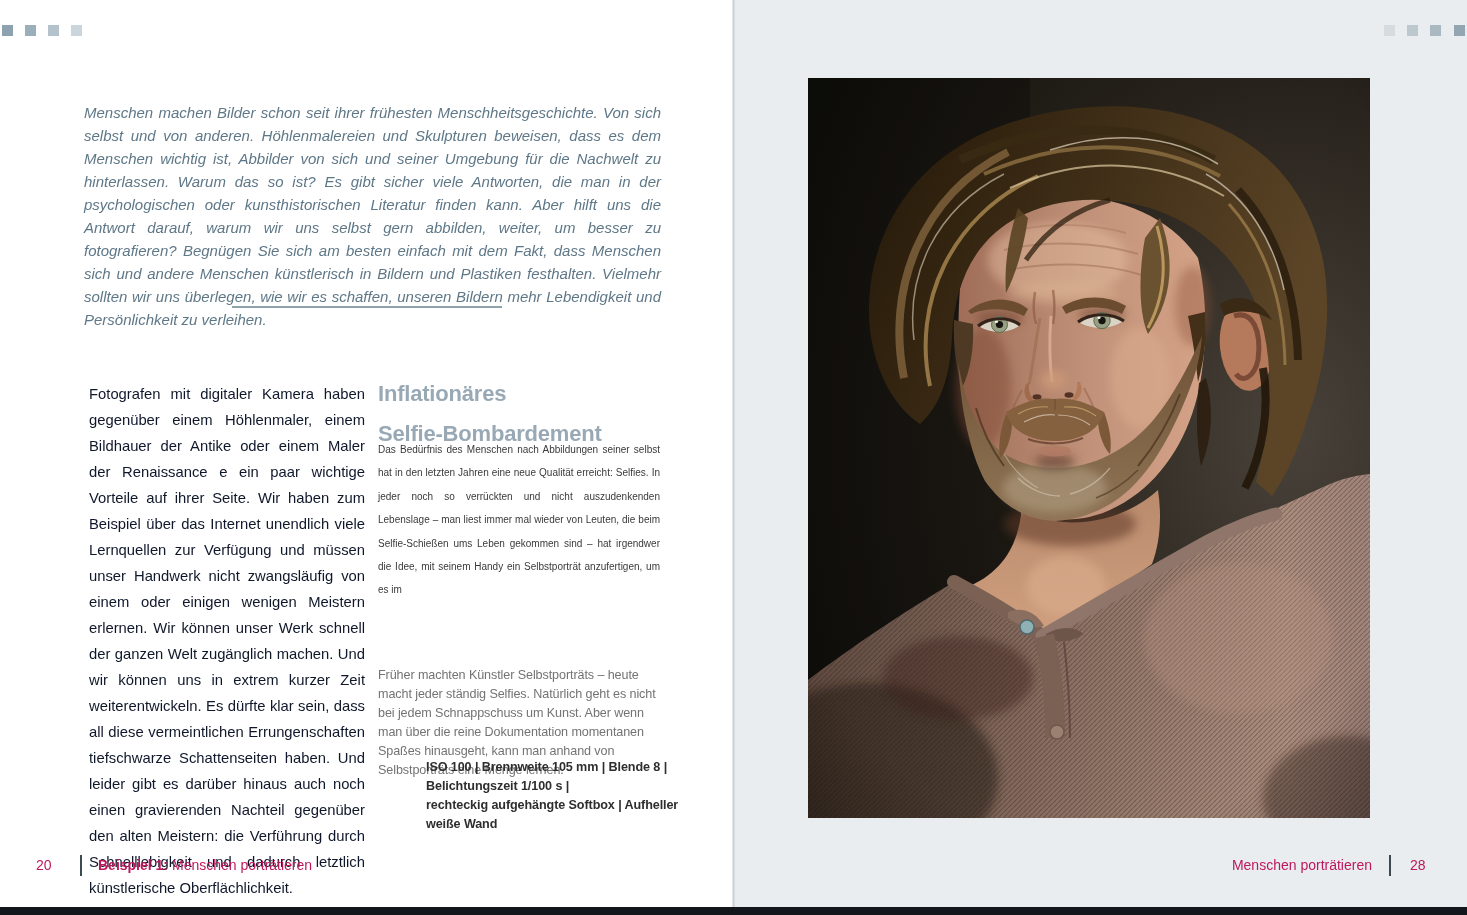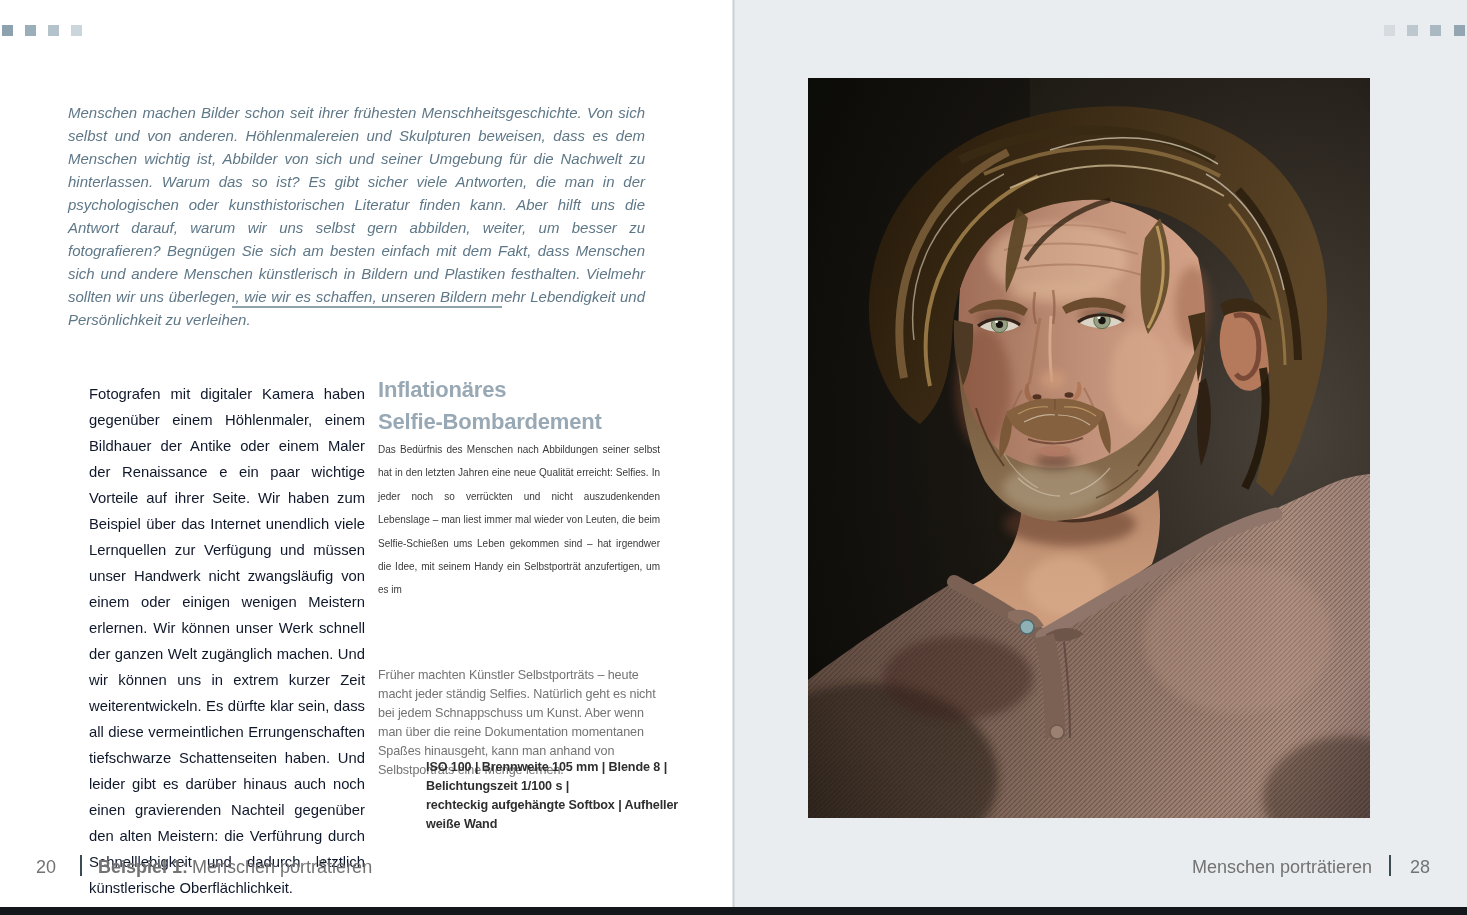--- a/index.html
+++ b/index.html
@@ -7,36 +7,36 @@
     position:relative; width:1467px; height:915px; overflow:hidden;
     font-family:"Liberation Sans","DejaVu Sans",sans-serif; background:#ffffff;
   }
   #right-page { position:absolute; left:734px; top:0; width:733px; height:915px; background:#e9edf0; }
   #gutter { position:absolute; left:732px; top:0; width:3px; height:907px;
     background:linear-gradient(to right, rgba(140,152,160,.15), rgba(150,162,170,.5), rgba(210,218,224,.2)); }
   #bottom-edge { position:absolute; left:0; bottom:0; width:1467px; height:8px; background:#13161a; }
 
   .sq { position:absolute; width:11px; height:11px; top:25px; }
 
-  #intro { position:absolute; left:68px; top:86px; width:577px;
+  #intro { position:absolute; left:84px; top:86px; width:577px;
     font-size:15px; line-height:23px; font-style:italic; color:#5e7787; text-align:justify; }
   #divider { position:absolute; left:232px; top:306px; width:270px; height:2px; background:#8fa3ad; }
 
   #col1 { position:absolute; left:89px; top:366px; width:276px;
     font-size:14.8px; line-height:26px; color:#0f172a; text-align:justify; }
   #col2-heading { position:absolute; left:378px; top:356px; width:284px;
-    font-size:22px; font-weight:bold; color:#98a9b5; line-height:32px; letter-spacing:-0.2px; white-space:pre-line; }
+    font-size:22px; font-weight:bold; color:#98a9b5; line-height:40px; letter-spacing:-0.2px; white-space:pre-line; }
   #col2-body { position:absolute; left:378px; top:428px; width:282px;
     font-size:10px; line-height:23.4px; color:#3a3a3a; text-align:justify; }
   #caption { position:absolute; left:378px; top:653px; width:286px;
     font-size:12.6px; line-height:19px; color:#737373; letter-spacing:-0.1px; }
   #tech { position:absolute; left:378px; top:745px; width:286px;
     font-size:12.6px; line-height:19px; color:#2e2e2e; font-weight:bold; white-space:pre-line; letter-spacing:-0.1px;margin-left:48px; }
 
-  .footer-text { position:absolute; top:857px; font-size:18px; color:#737373; }
+  .footer-text { position:absolute; top:857px; font-size:14px; color:#be185d; }
   .footer-bar { position:absolute; top:855px; width:2px; height:21px; background:#3c4a52; }
   #chapter-label { font-weight:bold; }
   #chapter-title { margin-left:4px; }
 
   #photo { position:absolute; left:808px; top:78px; width:562px; height:740px; display:block; }
 </style>
 </head>
 <body>
 
 <div id="spread">

